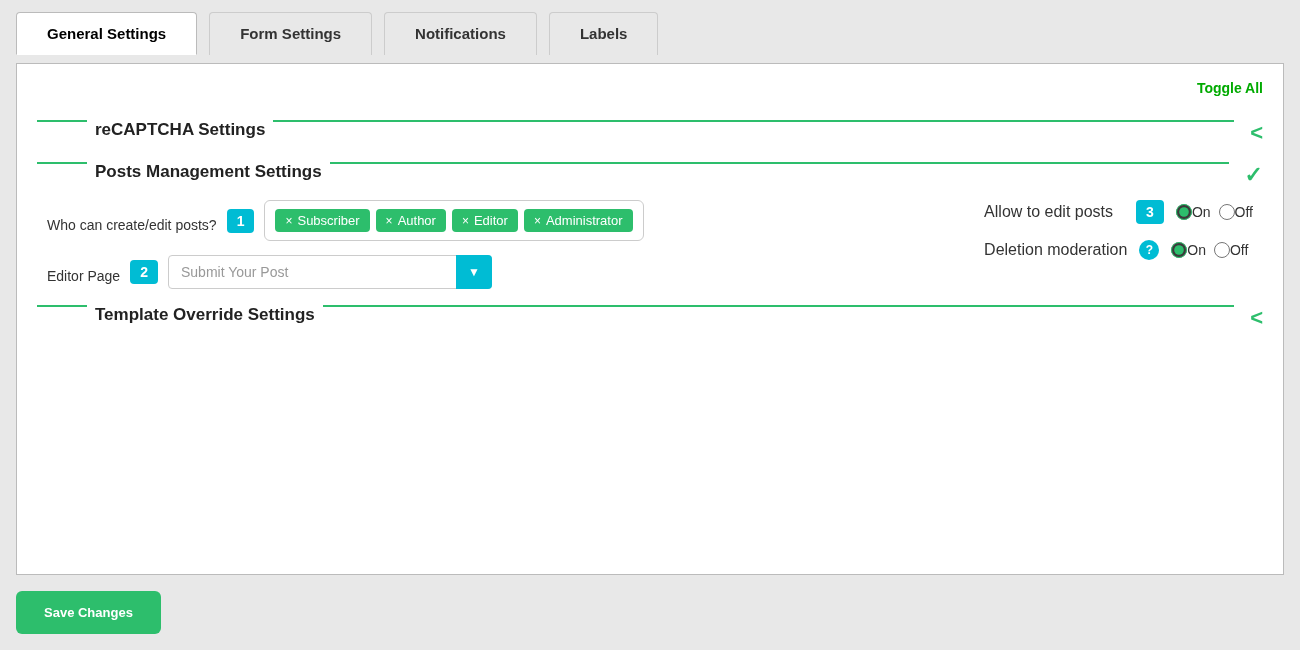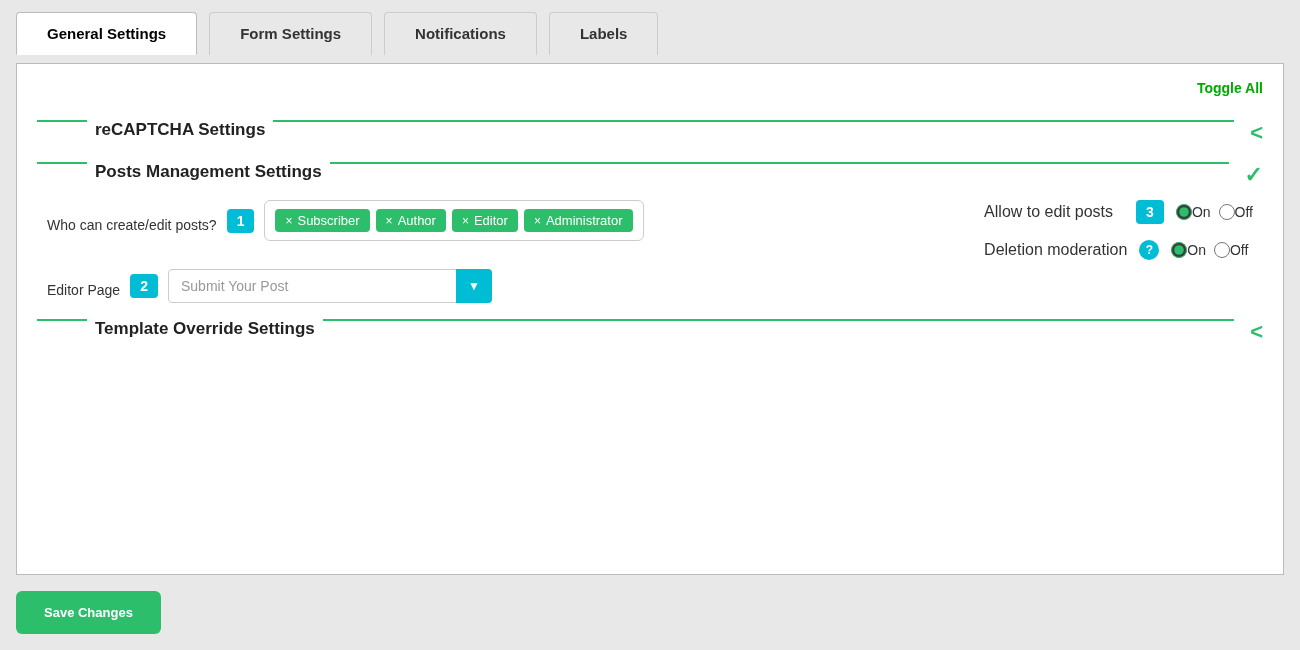--- a/index.html
+++ b/index.html
@@ -263,21 +263,21 @@
     .posts-fields-row {
       display: flex;
       align-items: flex-start;
       justify-content: space-between;
       padding: 0 10px;
     }
 
     .left-fields {
       display: flex;
       flex-direction: column;
-      gap: 28px;
+      gap: 14px;
     }
 
     .field-row {
       display: flex;
       align-items: center;
       gap: 10px;
     }
   </style>
 </head>
 <body>

